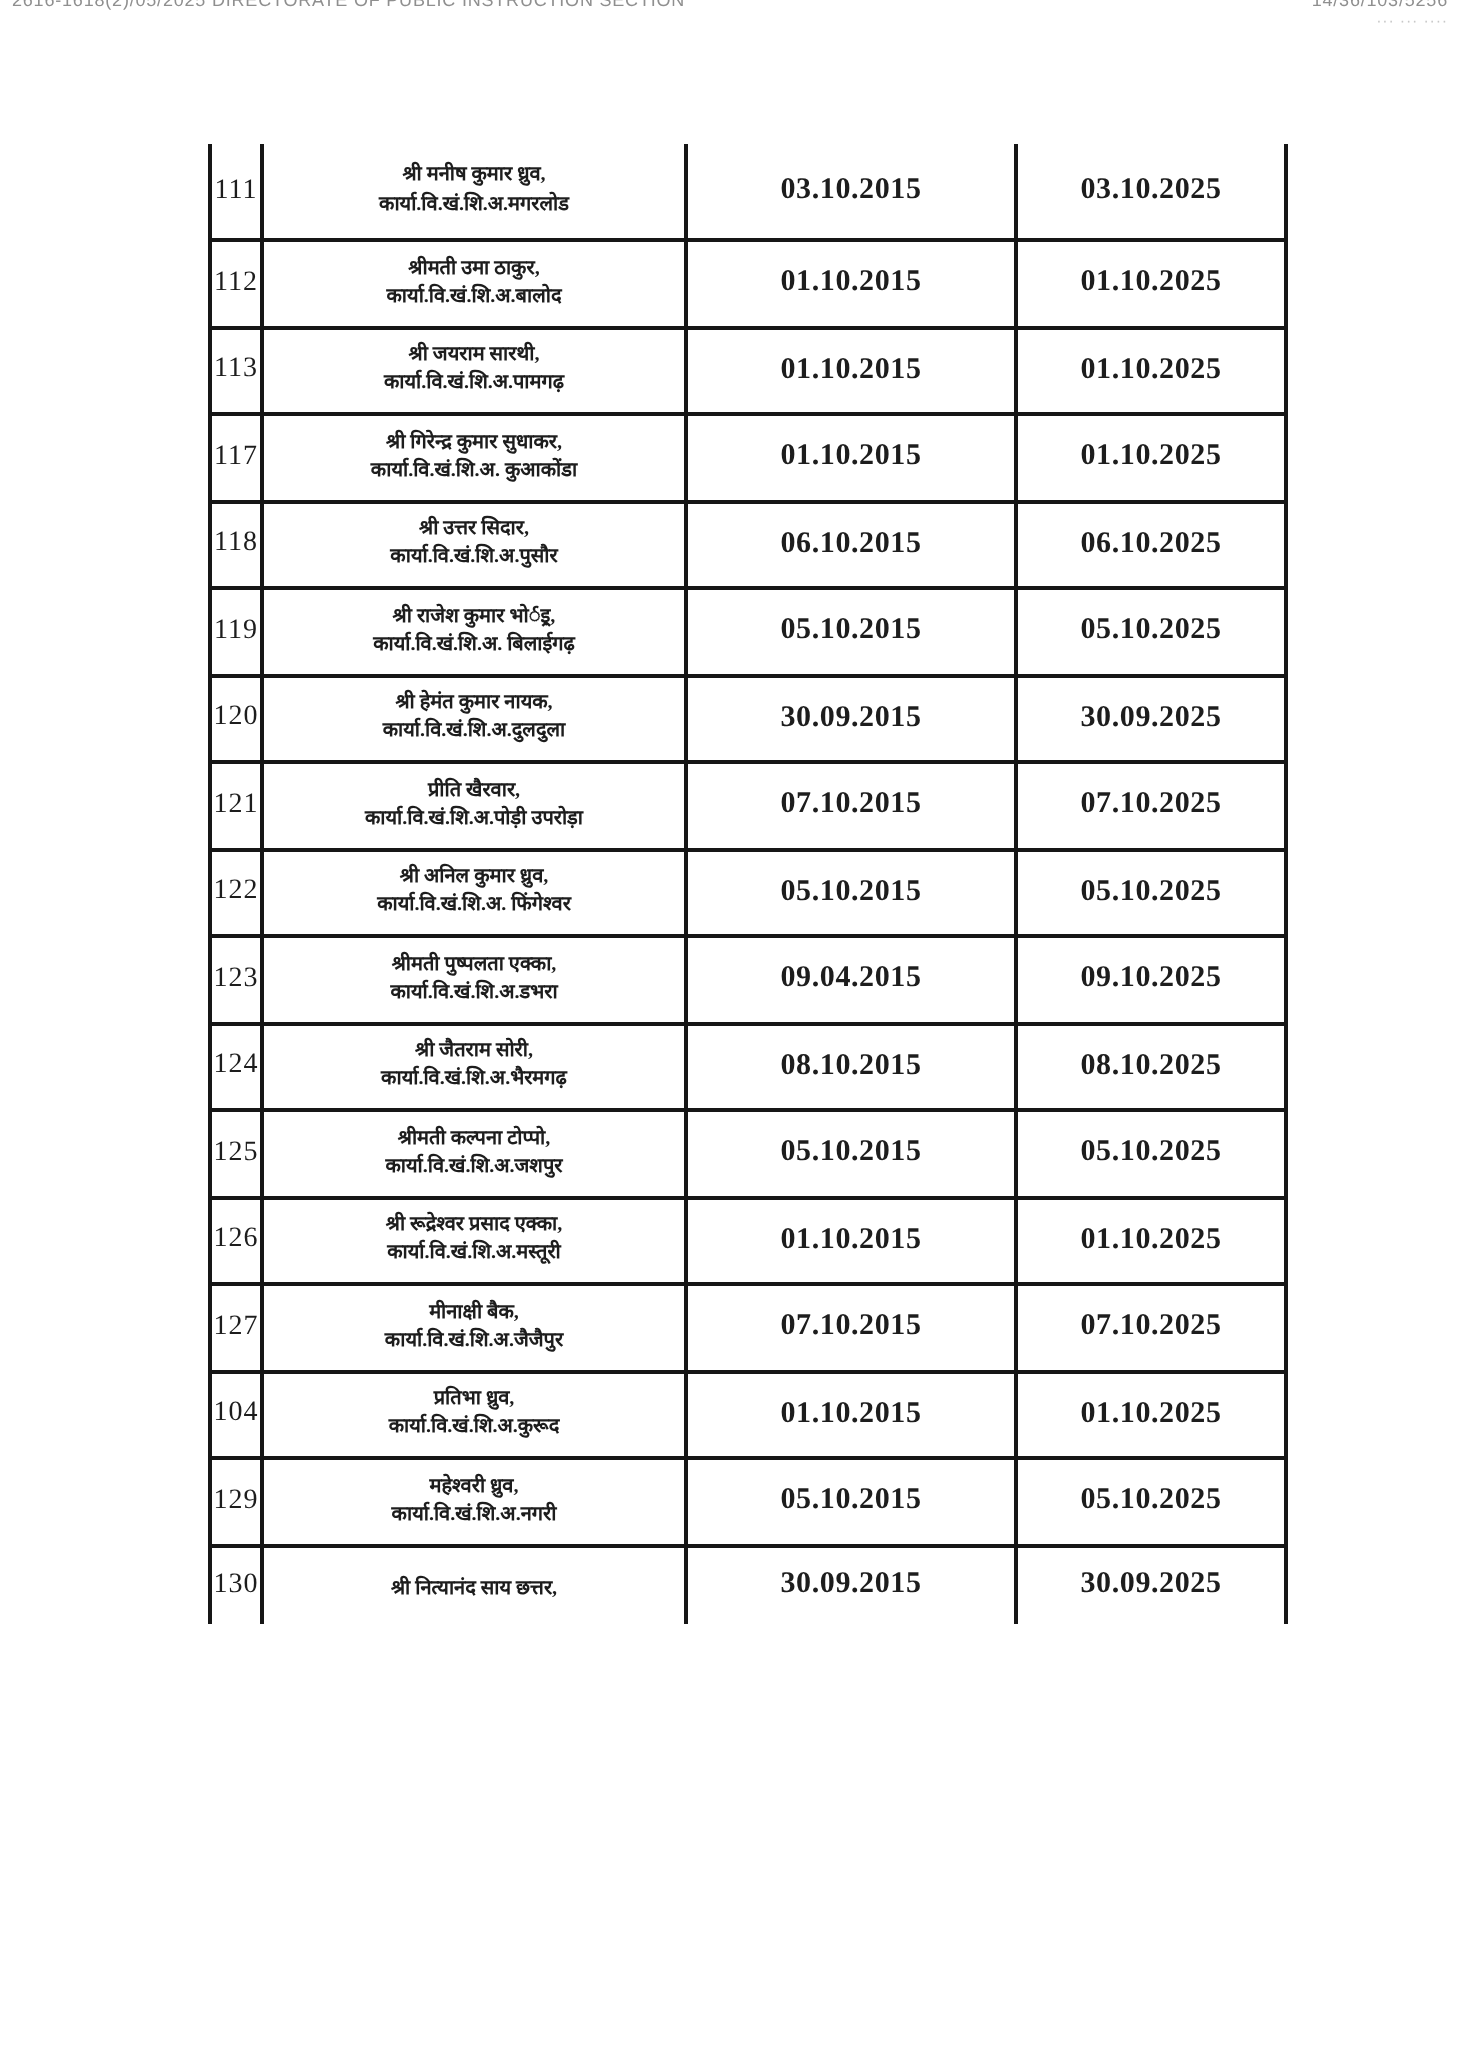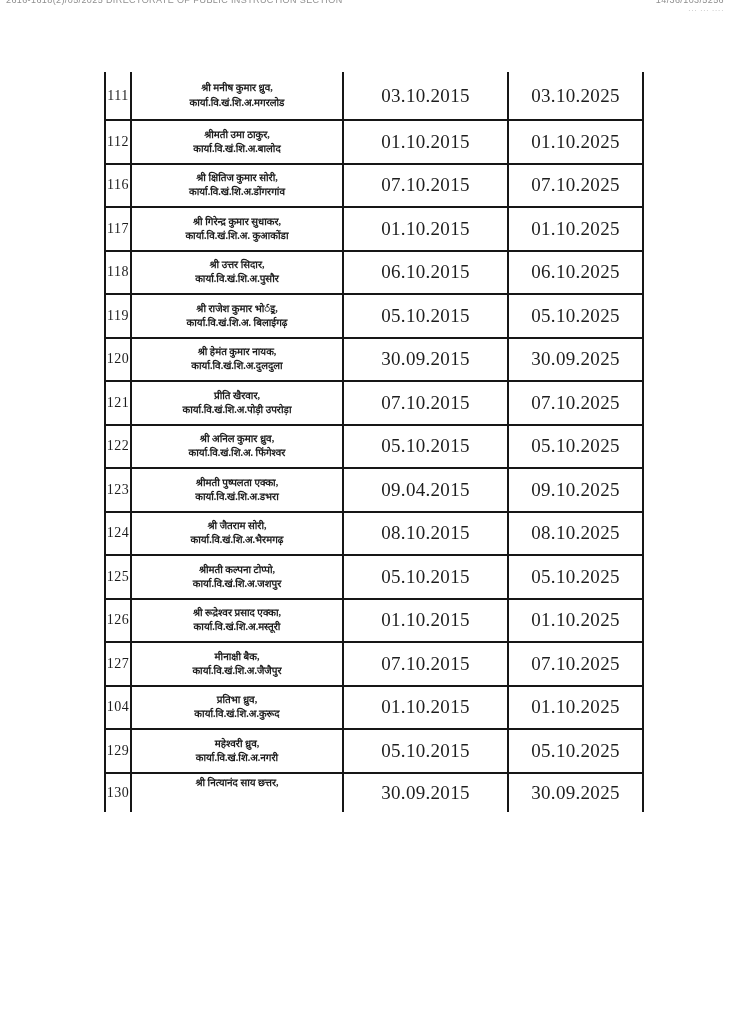--- a/index.html
+++ b/index.html
@@ -69,25 +69,25 @@
     letter-spacing: 0.5px;
   }
   td.name-cell {
     font-weight: 700;
     font-size: 10px;
     line-height: 1.42;
     padding: 1px 2px;
   }
   td.name-cell .nm-line { display: block; }
   td.date-cell {
-    font-weight: 400;
-    font-size: 19px;
+    font-weight: 700;
+    font-size: 15px;
     letter-spacing: 0.3px;
   }
-  tr:last-child td.name-cell { vertical-align: top; padding-top: 2px; }
+  tr:last-child td.name-cell { vertical-align: top; padding-top: 14px; }
 </style>
 </head>
 <body>
 
 <div class="page-header">
   <span class="left">2616-1618(2)/05/2025 DIRECTORATE OF PUBLIC INSTRUCTION SECTION</span>
   <span class="right">
     <span class="line1">14/36/103/5256</span><br>
     <span class="line2">··· ··· ····</span>
   </span>
@@ -113,27 +113,27 @@
       <tr>
     <td class="no-cell">112</td>
     <td class="name-cell">
       <span class="nm-line">श्रीमती उमा ठाकुर,</span>
       <span class="nm-line">कार्या.वि.खं.शि.अ.बालोद</span>
     </td>
     <td class="date-cell">01.10.2015</td>
     <td class="date-cell">01.10.2025</td>
   </tr>
       <tr>
-    <td class="no-cell">116</td>
-    <td class="name-cell">
-      <span class="nm-line">श्री क्षितिज कुमार सोरी,</span>
-      <span class="nm-line">कार्या.वि.खं.शि.अ.डोंगरगांव</span>
-    </td>
-    <td class="date-cell">07.10.2015</td>
-    <td class="date-cell">07.10.2025</td>
+    <td class="no-cell">113</td>
+    <td class="name-cell">
+      <span class="nm-line">श्री जयराम सारथी,</span>
+      <span class="nm-line">कार्या.वि.खं.शि.अ.पामगढ़</span>
+    </td>
+    <td class="date-cell">01.10.2015</td>
+    <td class="date-cell">01.10.2025</td>
   </tr>
       <tr>
     <td class="no-cell">117</td>
     <td class="name-cell">
       <span class="nm-line">श्री गिरेन्द्र कुमार सुधाकर,</span>
       <span class="nm-line">कार्या.वि.खं.शि.अ. कुआकोंडा</span>
     </td>
     <td class="date-cell">01.10.2015</td>
     <td class="date-cell">01.10.2025</td>
   </tr>

